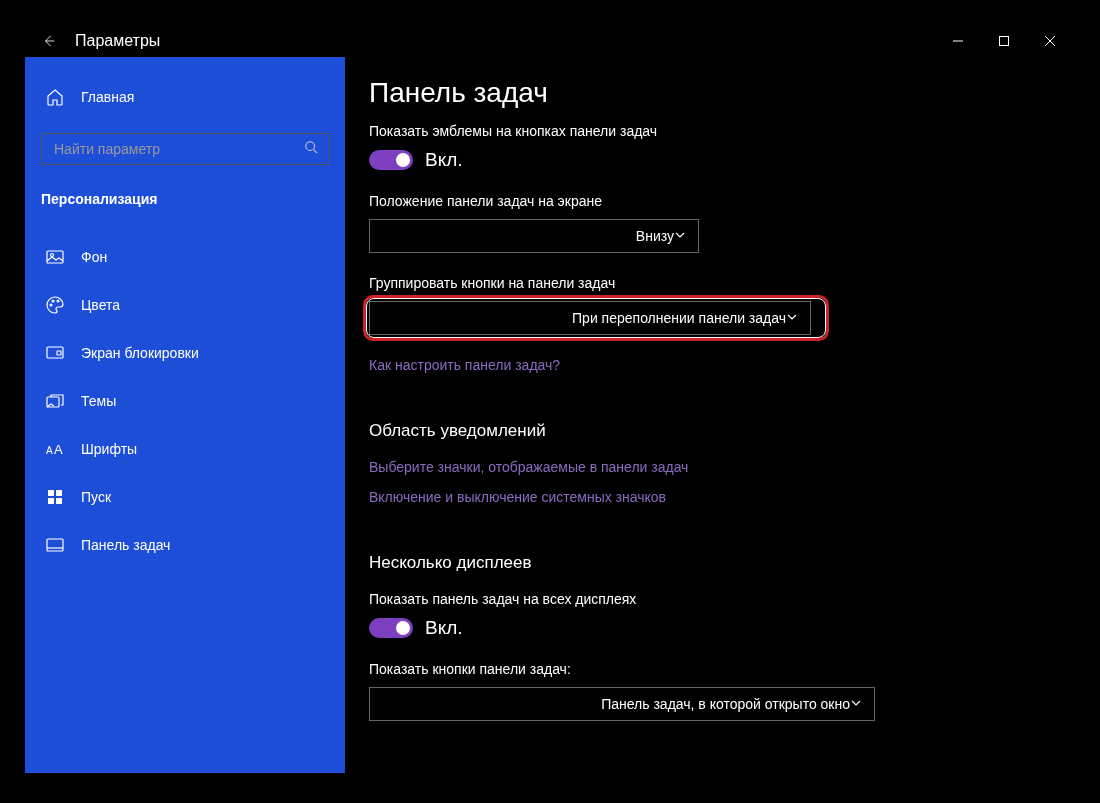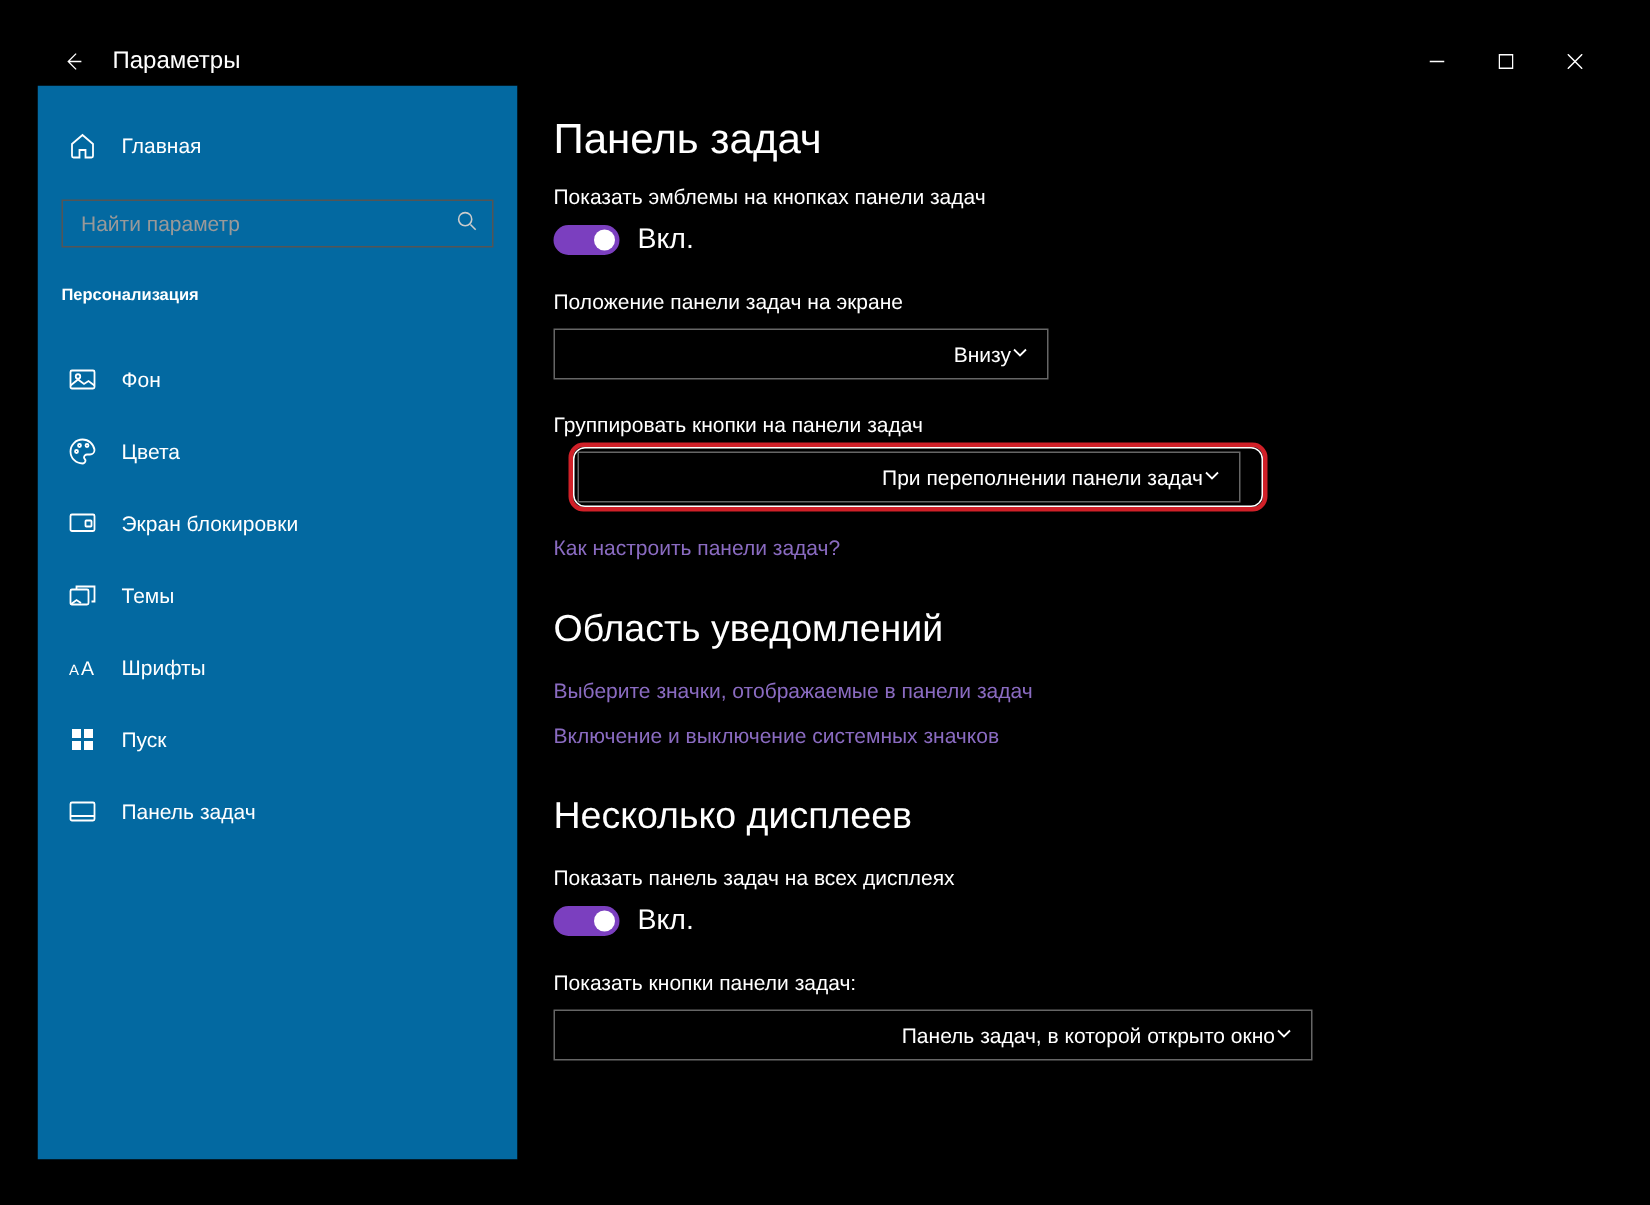--- a/index.html
+++ b/index.html
@@ -6,47 +6,47 @@
 body { background: #000; width: 1100px; height: 803px; overflow: hidden; }
 .window { position: absolute; left: 25px; top: 25px; width: 1048px; height: 748px; background: #000; display: flex; flex-direction: column; }
 .titlebar { display: flex; align-items: center; height: 32px; color: #fff; }
 .back-btn { width: 48px; height: 32px; display: flex; align-items: center; justify-content: center; color: #fff; }
 .back-btn svg { width: 14px; height: 14px; }
 .title { font-size: 16px; font-weight: 400; margin-left: 2px; flex: 1; }
 .win-controls { display: flex; }
 .win-btn { width: 46px; height: 32px; display: flex; align-items: center; justify-content: center; color: #fff; }
 .win-btn svg { width: 10px; height: 10px; }
 .body { display: flex; flex: 1; overflow: hidden; }
-.sidebar { width: 320px; background: #0369a1; display: flex; flex-direction: column; padding-top: 20px; }
+.sidebar { width: 320px; background: #1d4ed8; display: flex; flex-direction: column; padding-top: 20px; }
 .home-item { display: flex; align-items: center; height: 40px; padding-left: 20px; color: #fff; font-size: 14px; cursor: pointer; }
 .home-item .icon { width: 20px; height: 20px; margin-right: 16px; display: flex; align-items: center; justify-content: center; }
 .search-box { margin: 16px 16px 14px 16px; height: 32px; border: 1px solid #555; background: transparent; display: flex; align-items: center; padding: 0 10px 0 12px; }
 .search-box input { flex: 1; background: transparent; border: none; outline: none; color: #ccc; font-size: 14px; }
 .search-box input::placeholder { color: #999; }
 .search-box .icon { color: #ccc; }
-.category { color: #fff; font-size: 11px; font-weight: 600; padding: 12px 16px 16px 16px; }
+.category { color: #fff; font-size: 14px; font-weight: 600; padding: 12px 16px 16px 16px; }
 .nav-items { display: flex; flex-direction: column; margin-top: 10px; }
 .nav-item { display: flex; align-items: center; height: 48px; padding-left: 20px; color: #fff; font-size: 14px; cursor: pointer; }
 .nav-item .icon { width: 20px; height: 20px; margin-right: 16px; display: flex; align-items: center; justify-content: center; color: #fff; }
 .content { flex: 1; background: #000; padding: 20px 24px 24px 24px; overflow-y: auto; color: #fff; }
 .page-title { font-size: 28px; font-weight: 400; margin-bottom: 14px; }
 .setting-label { font-size: 14px; color: #fff; margin-bottom: 10px; margin-top: 6px; }
 .toggle-row { display: flex; align-items: center; margin-bottom: 22px; }
 .toggle { width: 44px; height: 20px; background: #7b3fbf; border-radius: 10px; position: relative; cursor: pointer; }
 .toggle::after { content: ''; position: absolute; right: 3px; top: 3px; width: 14px; height: 14px; background: #fff; border-radius: 50%; }
 .toggle-label { margin-left: 12px; font-size: 19px; }
 .dropdown { width: 330px; height: 34px; border: 1px solid #666; background: transparent; display: flex; align-items: center; justify-content: flex-end; padding: 0 12px; color: #fff; font-size: 14px; cursor: pointer; margin-bottom: 22px; }
 .chevron { color: #fff; }
 .chevron svg { width: 12px; height: 12px; }
-.highlight-wrap { position: relative; width: 454px; margin-bottom: 22px; margin-left: 16px; }
+.highlight-wrap { position: relative; width: 454px; margin-bottom: 22px; }
 .highlight-wrap::before { content: ''; position: absolute; left: -6px; top: -6px; right: -6px; bottom: -6px; border: 3px solid #d02028; border-radius: 10px; pointer-events: none; }
 .highlight-wrap::after { content: ''; position: absolute; left: -3px; top: -3px; right: -3px; bottom: -3px; border: 1px solid #fff; border-radius: 8px; pointer-events: none; }
 .highlight-wrap .dropdown { width: 442px; margin-bottom: 0; }
 .link { color: #8a6bc1; font-size: 14px; cursor: pointer; display: block; margin-bottom: 14px; }
-.section-title { font-size: 25px; font-weight: 400; margin-top: 32px; margin-bottom: 18px; }
+.section-title { font-size: 17px; font-weight: 400; margin-top: 48px; margin-bottom: 18px; }
 .dropdown-wide { width: 506px; }
 </style>
 </head>
 <body>
 
 <div class="window">
   <div class="titlebar">
     <div class="back-btn">
       <svg viewBox="0 0 16 16" fill="none" stroke="currentColor" stroke-width="1">
           <path d="M10 2L4 8l6 6M4 8h10"></path>

